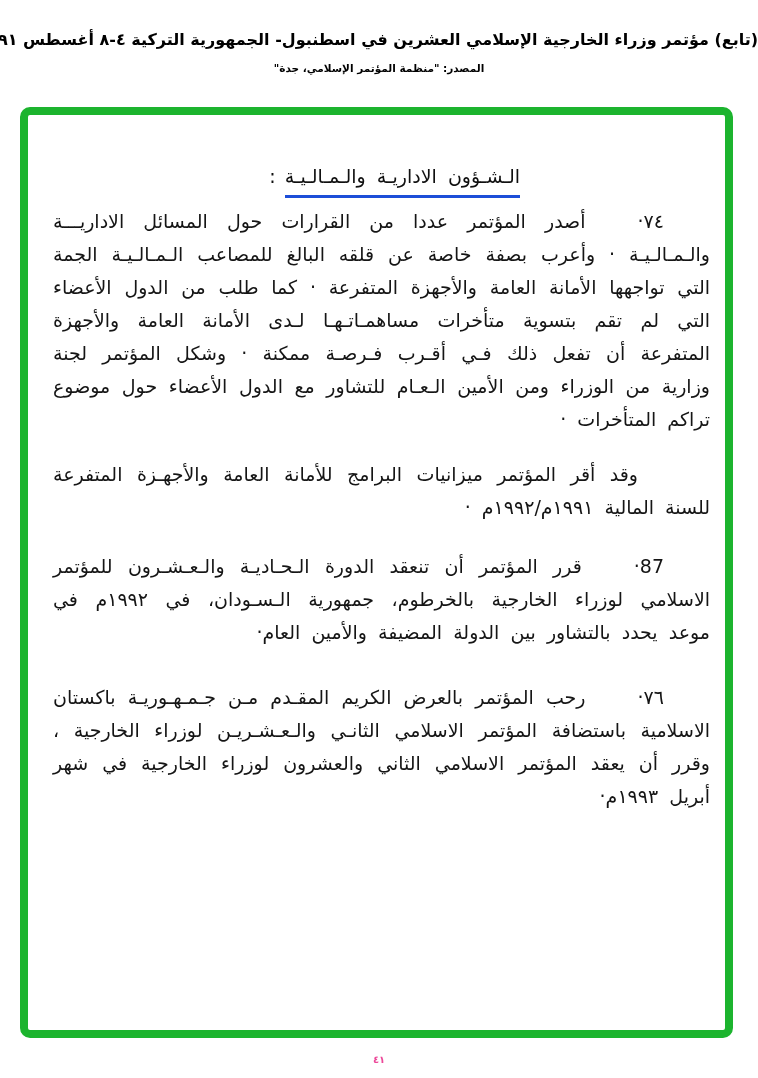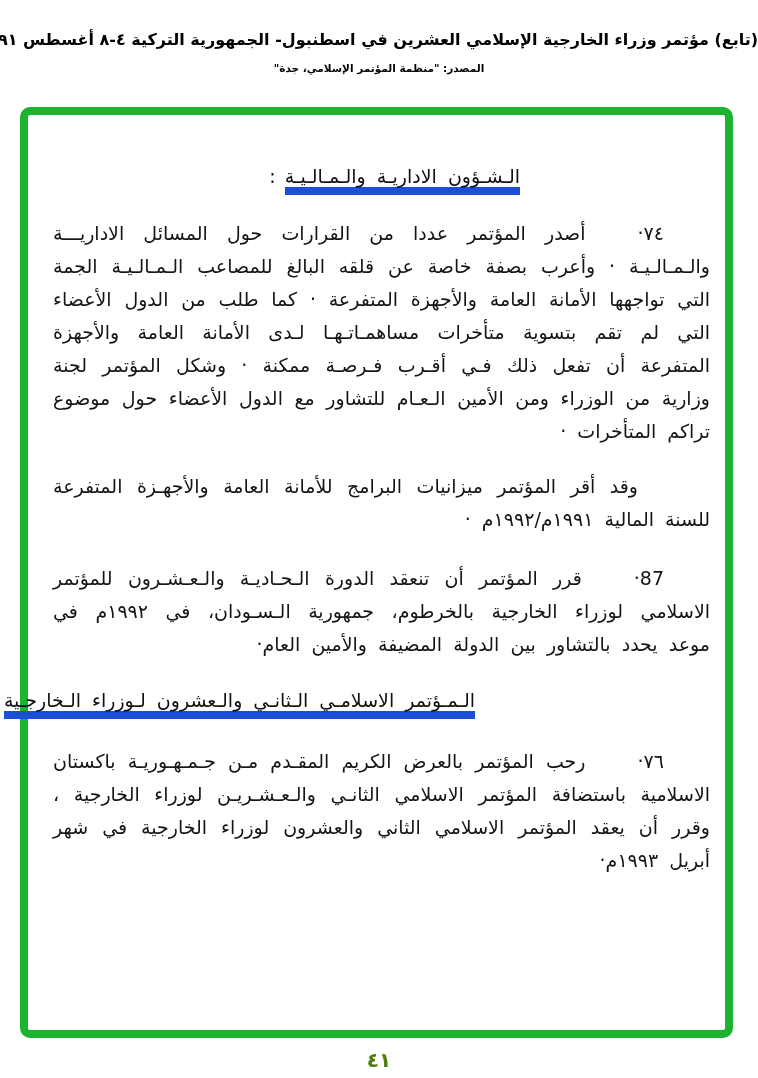--- a/index.html
+++ b/index.html
@@ -42,49 +42,49 @@
     word-spacing: 5px;
     color: #151515;
   }
 
   
   .heading {
     font-size: 19px; font-weight: normal; color: #101010;
     margin: 0; white-space: nowrap; line-height: 26px;
   }
   .heading .u {
-    border-bottom: 8px solid #1d4ed8;
-    padding-bottom: 0;
+    border-bottom: 3px solid #1d4ed8;
+    padding-bottom: 8px;
     margin-top: 36px;
   }
   .heading .colon { margin-right: 9px; }
   .h-1 { margin: 6px 190px 0 0; }
   .h-2 { margin: 38px 215px 0 0; }
   .h-3 { margin: 26px 235px 0 0; }
 
   
   .para {
     margin: 30px 0 0 0;
     text-align: justify;
     text-justify: inter-word;
     text-indent: 46px; 
   }
   .pnum { white-space: nowrap; }
   .pgap { display: inline-block; width: 52px; }
   .cont { margin-top: 22px; text-indent: 72px; }
-  .p74 { margin-top: 28px; }
+  .p74 { margin-top: 16px; }
   .p75 { margin-top: 26px; }
   .p76 { margin-top: 32px; }
 
   
   .doc-footer {
     position: absolute; top: 1048px; left: 0; width: 758px;
     text-align: center;
   }
-  .pageno { font-size: 20px; font-weight: bold; color: #4d7c0f; word-spacing: 2px; }
+  .pageno { font-size: 10px; font-weight: bold; color: #ec4899; word-spacing: 2px; }
 </style>
 </head>
 <body>
 
 <div class="page">
 
   <header class="doc-header">
     <div class="title">(تابع) مؤتمر وزراء الخارجية الإسلامي العشرين في اسطنبول- الجمهورية التركية ٤-٨ أغسطس ١٩٩١ البيان الختامي</div>
     <div class="source">المصدر: "منظمة المؤتمر الإسلامي، جدة"</div>
   </header>
@@ -99,21 +99,20 @@
 
         <p class="para cont">وقد أقر المؤتمر ميزانيات البرامج للأمانة العامة والأجهـزة المتفرعة للسنة المالية ١٩٩١م/١٩٩٢م ·</p>
       </section>
 
       <section>
 
         <p class="para p75"><span class="pnum">87·</span><span class="pgap"></span><span class="ptext">قرر المؤتمر أن تنعقد الدورة الـحـاديـة والـعـشـرون للمؤتمر الاسلامي لوزراء الخارجية بالخرطوم، جمهورية الـسـودان، في ١٩٩٢م في موعد يحدد بالتشاور بين الدولة المضيفة والأمين العام·</span></p>
       </section>
 
       <section>
-        <h2 class="heading h-3"><span class="u">الـمـؤتمر الاسلامـي الـثانـي والـعشرون لـوزراء الـخارجـية</span></h2>
 
         <p class="para p76"><span class="pnum">٧٦·</span><span class="pgap"></span><span class="ptext">رحب المؤتمر بالعرض الكريم المقـدم مـن جـمـهـوريـة باكستان الاسلامية باستضافة المؤتمر الاسلامي الثانـي والـعـشـريـن لوزراء الخارجية ، وقرر أن يعقد المؤتمر الاسلامي الثاني والعشرون لوزراء الخارجية في شهر أبريل ١٩٩٣م·</span></p>
       </section>
 
     </div>
   </div>
 
   <footer class="doc-footer">
     <span class="pageno">٤١</span>
   </footer>

